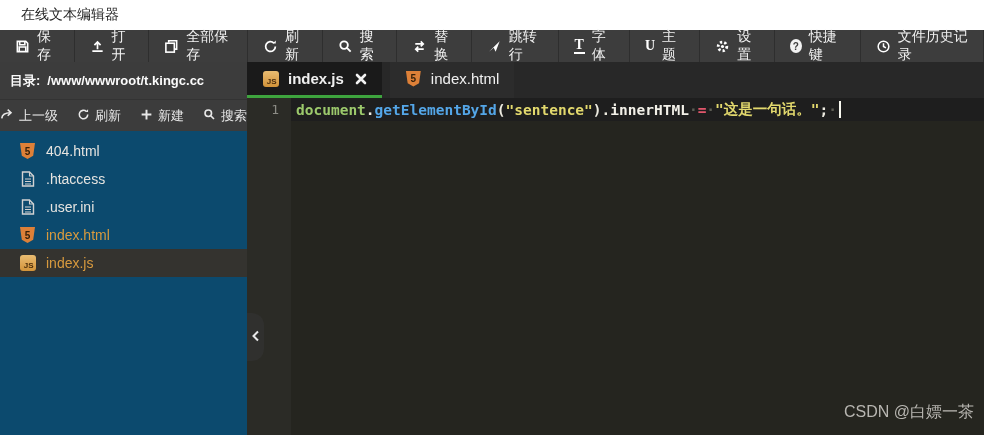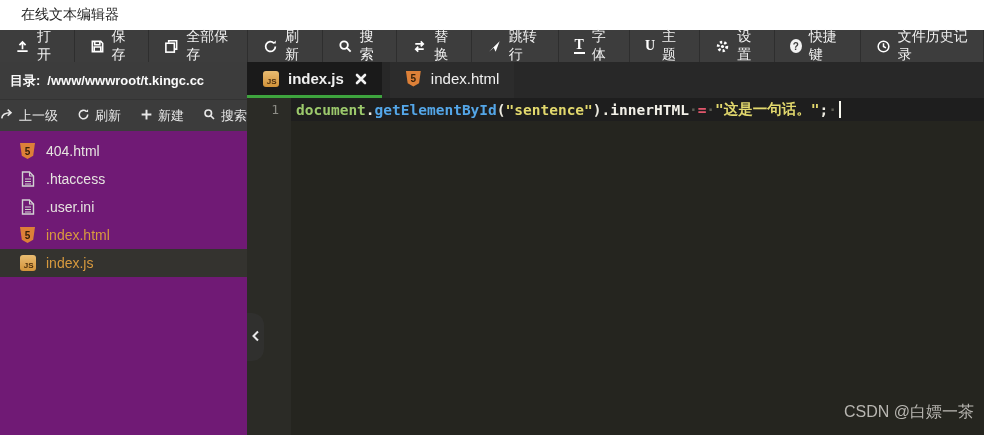--- a/index.html
+++ b/index.html
@@ -19,21 +19,21 @@
     font-size:14px; line-height:14px; color:#fff; }
   .glyph-underline { border-bottom:2px solid #fff; padding:0 1px 0px 1px; }
   .q-icon { width:14px; height:14px; border-radius:50%; background:#f2f2f2; color:#3d3d3d;
     font-size:10px; font-weight:bold; display:flex; align-items:center; justify-content:center;
     font-family:"Liberation Sans",sans-serif; }
 
   
   .main { height:373px; display:flex; position:relative; background:#25251f; }
 
   
-  .sidebar { width:247px; background:#701a75; display:flex; flex-direction:column; flex:none; }
+  .sidebar { width:247px; background:#0c4a6e; display:flex; flex-direction:column; flex:none; }
   .dirbar { height:37px; background:#3c3c3c; display:flex; align-items:center; padding:0 10px;
     color:#fbfbfb; font-size:13px; font-weight:bold; white-space:nowrap; }
   .dirbar .path { margin-left:7px; font-weight:bold; }
   .side-actions { height:32px; background:#3c3c3c; border-top:1px solid #333;
     display:flex; align-items:center; justify-content:space-between; padding:0 0; }
   .sbtn { display:flex; align-items:center; gap:5px; color:#e8e8e8; font-size:13px; cursor:pointer; }
   .filelist { margin-top:6px; }
   .frow { height:28px; display:flex; align-items:center; gap:10px; padding-left:19px;
     font-size:14px; cursor:pointer; }
   .frow.selected { background:#34332f; }
@@ -76,35 +76,35 @@
 <body>
 
 <div class="titlebar">
   <span>在线文本编辑器</span>
 </div>
 
 <div class="toolbar">
 
   <div class="tbtn">
     <span>
-      <svg width="15" height="15" viewBox="0 0 16 16" fill="none" stroke="#fff" stroke-width="1.8">
-          <path d="M8 11 V3.5 M4.7 6.6 L8 3.2 l3.3 3.4 M2.5 13 h11"></path>
-        </svg>
-    </span>
-    <span>打开</span>
-  </div>
-
-  <div class="tbtn">
-    <span>
       <svg width="15" height="15" viewBox="0 0 16 16" fill="none" stroke="#fff" stroke-width="1.7">
           <path d="M2.5 2.5 h9 l2 2 v9 h-11 z"></path>
           <path d="M5 2.8 v3.4 h5.5 V2.8 M4.5 13 v-4.5 h7 V13"></path>
         </svg>
     </span>
     <span>保存</span>
+  </div>
+
+  <div class="tbtn">
+    <span>
+      <svg width="15" height="15" viewBox="0 0 16 16" fill="none" stroke="#fff" stroke-width="1.8">
+          <path d="M8 11 V3.5 M4.7 6.6 L8 3.2 l3.3 3.4 M2.5 13 h11"></path>
+        </svg>
+    </span>
+    <span>打开</span>
   </div>
 
   <div class="tbtn">
     <span>
       <svg width="15" height="15" viewBox="0 0 16 16" fill="none" stroke="#fff" stroke-width="1.7">
           <path d="M5 4 V1.8 h8.5 v9 H11.5"></path>
           <rect x="2" y="4.5" width="9" height="9.5"></rect>
         </svg>
     </span>
     <span>全部保存</span>

